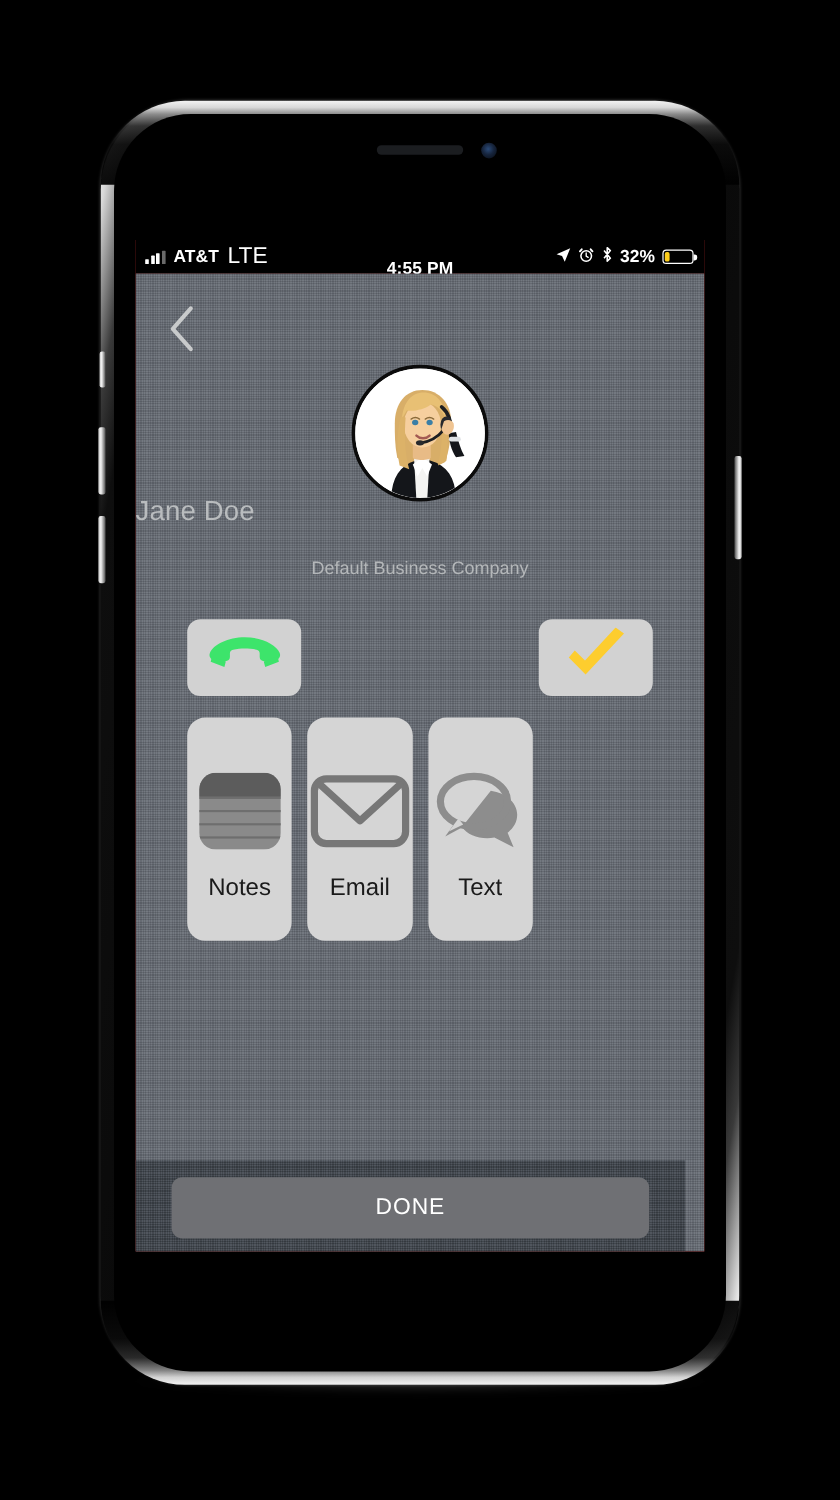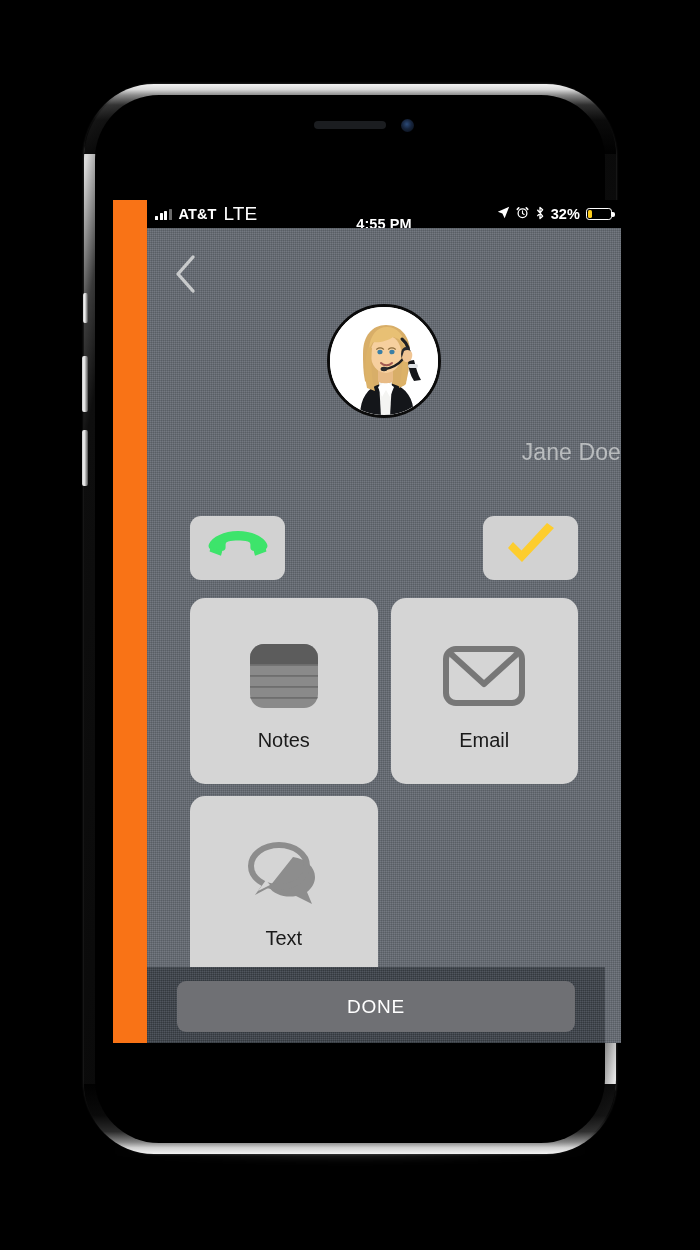--- a/index.html
+++ b/index.html
@@ -122,24 +122,23 @@
     z-index: 4;
   }
 
   
   .screen {
     position: absolute;
     left: 113px;
     top: 200px;
     width: 474px;
     height: 843px;
-    background: #f97316;
+    background: #7f1d1d;
     overflow: hidden;
     z-index: 5;
-    padding-left: 34px;
   }
 
   
   .statusbar {
     position: relative;
     height: 28px;
     background: #000000;
     color: #ffffff;
     display: flex;
     align-items: center;
@@ -240,22 +239,22 @@
     background: #ffffff;
     border: 3px solid #0b0b0b;
     box-sizing: border-box;
     overflow: hidden;
   }
   .avatar svg { position: absolute; left: 0; top: 0; }
 
   .contact-name {
     position: absolute;
     left: 0; right: 0;
-    top: 211px;
-    text-align: right;
+    top: 184px;
+    text-align: left;
     color: #b9bcbe;
     font-size: 23px;
     font-weight: normal;
     letter-spacing: 0.1px;
   }
   .contact-company {
     position: absolute;
     left: 0; right: 0;
     top: 237px;
     text-align: center;
@@ -285,21 +284,21 @@
     cursor: pointer;
   }
 
   
   .tiles {
     position: absolute;
     left: 43px;
     right: 43px;
     top: 370px;
     display: grid;
-    grid-template-columns: 1fr 1fr;
+    grid-template-columns: 1fr 1fr 1fr 1fr;
     grid-template-rows: 186px 186px;
     gap: 12px 13px;
   }
   .tile {
     background: #d5d5d5;
     border-radius: 15px;
     position: relative;
     cursor: pointer;
   }
   .tile-icon {
@@ -447,20 +446,21 @@
             <ellipse cx="54" cy="62" rx="3.4" ry="2.2" fill="#27292d"></ellipse>
 
             <path d="M84 74c-4-6-6-14-6-20l6-1c2 8 4 15 7 20z" fill="#14161a"></path>
             <path d="M74 44c3-2 7-1 8 2 1 4-1 8-4 9-3 1-6-2-6-5z" fill="#f0c593"></path>
             <rect x="78" y="57" width="10" height="4" rx="2" fill="#dfe2e5"></rect>
           </svg>
         </div>
       </div>
 
       <div class="contact-name">Jane Doe</div>
+      <div class="contact-company">Default Business Company</div>
 
       <div class="action-row">
         <div class="action-btn">
           <span>
             <svg width="62" height="38" viewBox="0 0 62 38">
               <path d="M31 4C17 4 5 10 2 17c-1.6 3.6 1.6 6.4 5 6.6l7.4.4c2.6.1 4.2-1.3 4.2-3.4v-3.2c0-1.6 1-2.6 2.6-3 3-.7 6.6-1 9.8-1s6.8.3 9.8 1c1.6.4 2.6 1.4 2.6 3v3.2c0 2.1 1.6 3.5 4.2 3.4l7.4-.4c3.4-.2 6.6-3 5-6.6C57 10 45 4 31 4z" fill="#3de46b"></path>
               <path d="M2.6 24.4 14 28.8l1.2-4.6-11.6-4.4zM59.4 24.4 48 28.8l-1.2-4.6 11.6-4.4z" fill="#3de46b"></path>
             </svg>
           </span>
         </div>

